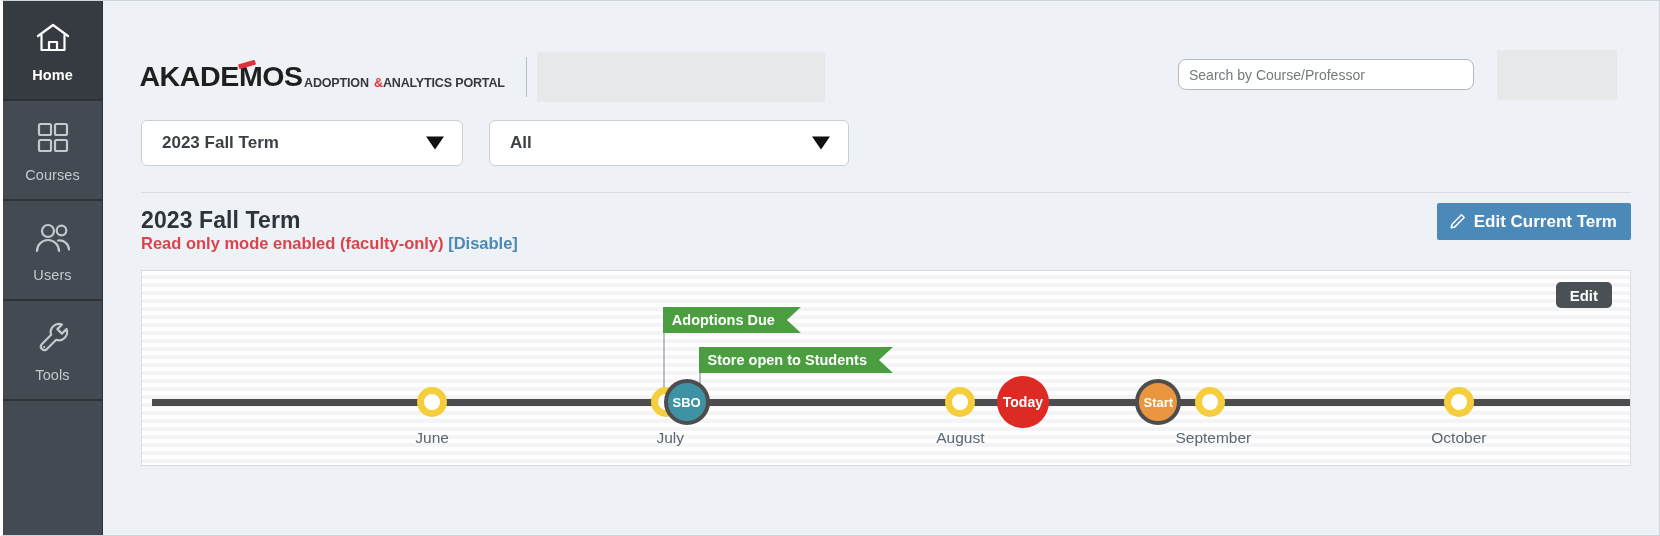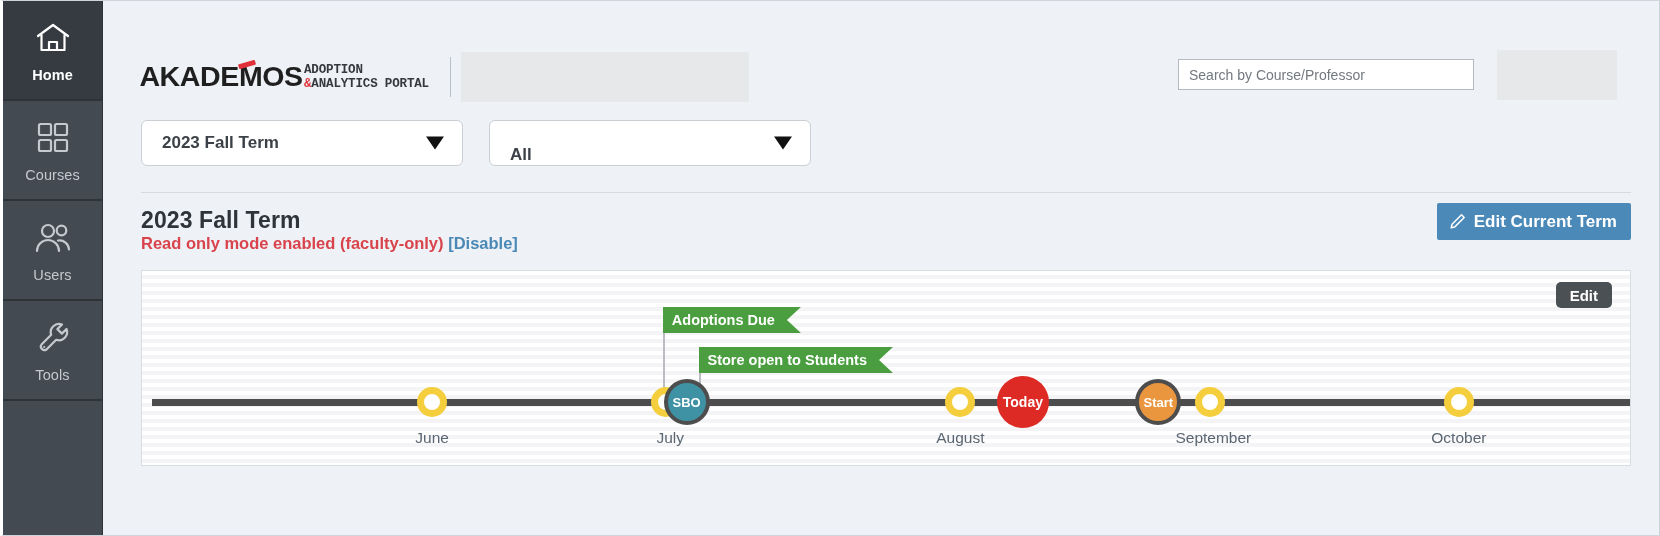--- a/index.html
+++ b/index.html
@@ -84,24 +84,22 @@
   .logo-acc {
     position: absolute;
     width: 17px; height: 5px;
     background: #e0313a;
     top: -1px; left: 97px;
     transform: rotate(-16deg);
     border-radius: 1px;
   }
   .logo-sub {
     display: flex;
-    flex-direction: column;
     line-height: 1.02;
     padding-bottom: 1px;
-    font-family: Liberation Mono, monospace;
   }
   .logo-sub .l1 {
     font-size: 13.5px;
     font-weight: 700;
     color: #35393d;
     letter-spacing: -0.2px;
     transform: scaleX(.93);
     transform-origin: left;
   }
   .logo-sub .l2 {
@@ -125,21 +123,21 @@
     align-self: center;
   }
   .search-box {
     position: absolute;
     left: 1037px;
     top: 21px;
     width: 296px;
     height: 31px;
     background: #ffffff;
     border: 1px solid #b4b9bf;
-    border-radius: 0;
+    border-radius: 8px;
     font-size: 14px;
     color: #6f7782;
     padding: 0 10px;
     font-family: "Liberation Sans", sans-serif;
     outline: none;
   }
   .search-box::placeholder { color:#73797f; }
   .header-right-block {
     position:absolute;
     left: 1356px; top: 12px;
@@ -162,21 +160,21 @@
     display: flex;
     align-items: center;
     padding: 0 46px 0 20px;
     font-size: 17px;
     font-weight: 700;
     color: #3c4147;
     cursor: pointer;
     user-select:none;
   }
   #sel-term { width: 322px; }
-  #sel-scope { width: 322px; align-items: flex-end; }
+  #sel-scope { width: 360px; }
   .select .caret {
     position: absolute;
     right: 18px; top: 50%;
     transform: translateY(-50%);
     width: 0; height: 0;
     border-left: 9px solid transparent;
     border-right: 9px solid transparent;
     border-top: 13px solid #111111;
   }
 

